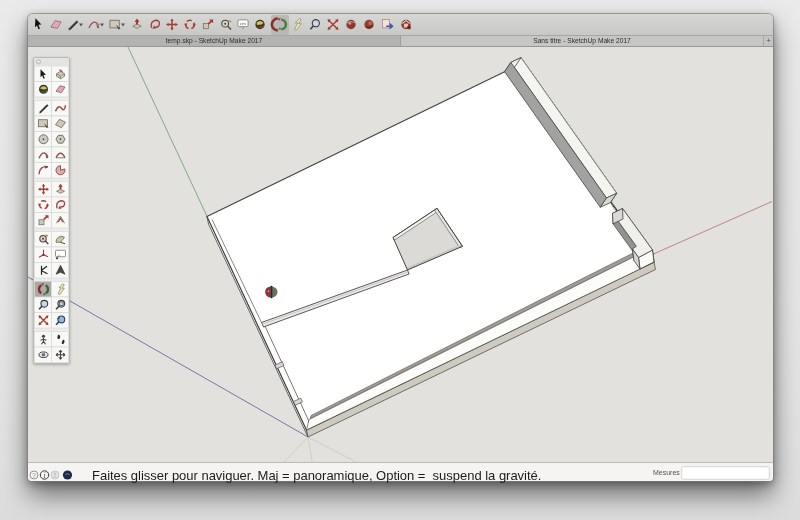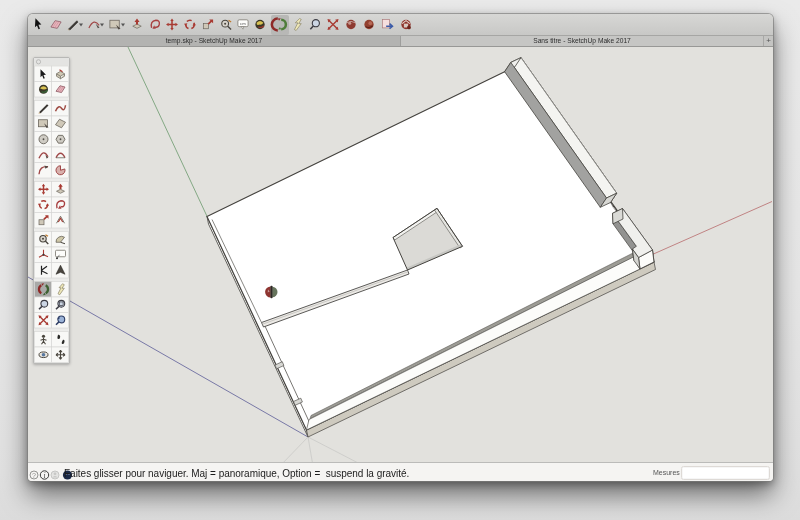--- a/index.html
+++ b/index.html
@@ -16,21 +16,21 @@
   #tab1{position:absolute;left:0;top:0;width:372px;height:10px;background:#b3b3b1;
     border-right:1px solid #9e9e9c;}
   #tab2{position:absolute;left:373px;top:0;width:362px;height:10px;background:#c6c6c4;}
   .tabtxt{font-size:7px;color:#2e2e2e;text-align:center;line-height:10.5px;
     letter-spacing:0px;transform:scale(0.95);transform-origin:center;}
   #plus{position:absolute;right:0;top:0;width:9px;height:10px;border-left:1px solid #a8a8a6;
     color:#555;font-size:8px;line-height:9px;text-align:center;}
   #canvas{position:absolute;left:0;top:33px;width:745px;height:415px;background:#e2e1dd;}
   #statusbar{position:absolute;left:0;top:448px;width:745px;height:18px;
     background:#f5f4f2;border-top:1px solid #bbbbb9;border-radius:0 0 4px 4px;}
-  .stxt{position:absolute;left:36px;top:5px;font-size:10px;color:#1c1c1c;letter-spacing:-0.02px;}
+  .stxt{position:absolute;left:64px;top:5px;font-size:13px;color:#1c1c1c;letter-spacing:-0.02px;}
   #mes{position:absolute;left:625px;top:5.5px;font-size:7px;color:#555;}
   #mesfield{position:absolute;left:653px;top:2.5px;width:87px;height:12px;background:#fff;
     border:1px solid #dedad6;border-radius:2.5px;box-shadow:inset 0 0 0 0.5px #eee;}
   #palette{position:absolute;left:5px;top:10px;width:35px;height:305px;
     background:#ececea;border:1px solid #b8b8b6;border-radius:2px;
     box-shadow:0 1px 3px rgba(0,0,0,0.25);}
 </style>
 </head>
 <body>
 <div id="win">

